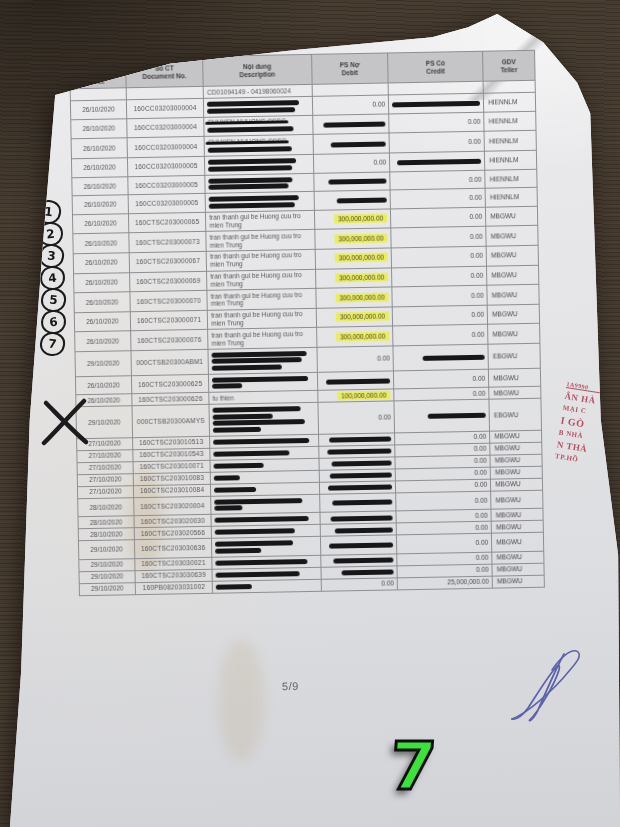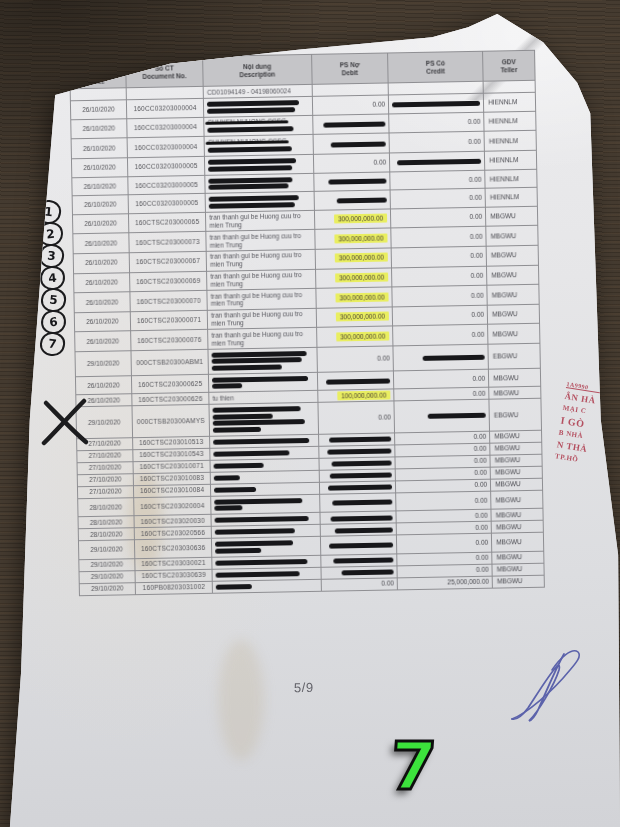--- a/index.html
+++ b/index.html
@@ -55,21 +55,21 @@
   .struck{position:relative;white-space:nowrap;}
   .struck::after{content:"";position:absolute;left:-2px;right:-2px;top:45%;height:3px;background:#141416;border-radius:2px;}
 
   
   .circle-num{
     position:absolute;width:21px;height:20px;border:2.6px solid #1b1b1d;border-radius:48% 52% 50% 50% / 55% 45% 52% 48%;
     display:flex;align-items:center;justify-content:center;
     font-size:12px;font-weight:bold;color:#17171a;font-family:"DejaVu Sans",sans-serif;
   }
   .x-mark{position:absolute;left:40px;top:398px;}
-  .page-num{position:absolute;left:294px;top:680px;font-size:13px;color:#63636a;letter-spacing:.5px;transform:rotate(-1deg);}
+  .page-num{position:absolute;left:282px;top:680px;font-size:11px;color:#63636a;letter-spacing:.5px;transform:rotate(-1deg);}
   .signature{position:absolute;left:502px;top:646px;}
   .green-badge{
     position:absolute;left:390px;top:728px;
     font-size:66px;font-weight:800;font-family:"DejaVu Sans",sans-serif;
     color:#3ce23c;-webkit-text-stroke:3px #0e0e0e;
     text-shadow:-4px 5px 7px rgba(0,0,0,.55);
     transform:skewX(-4deg);
   }
   .stamp{
     position:absolute;left:560px;top:386px;width:70px;

